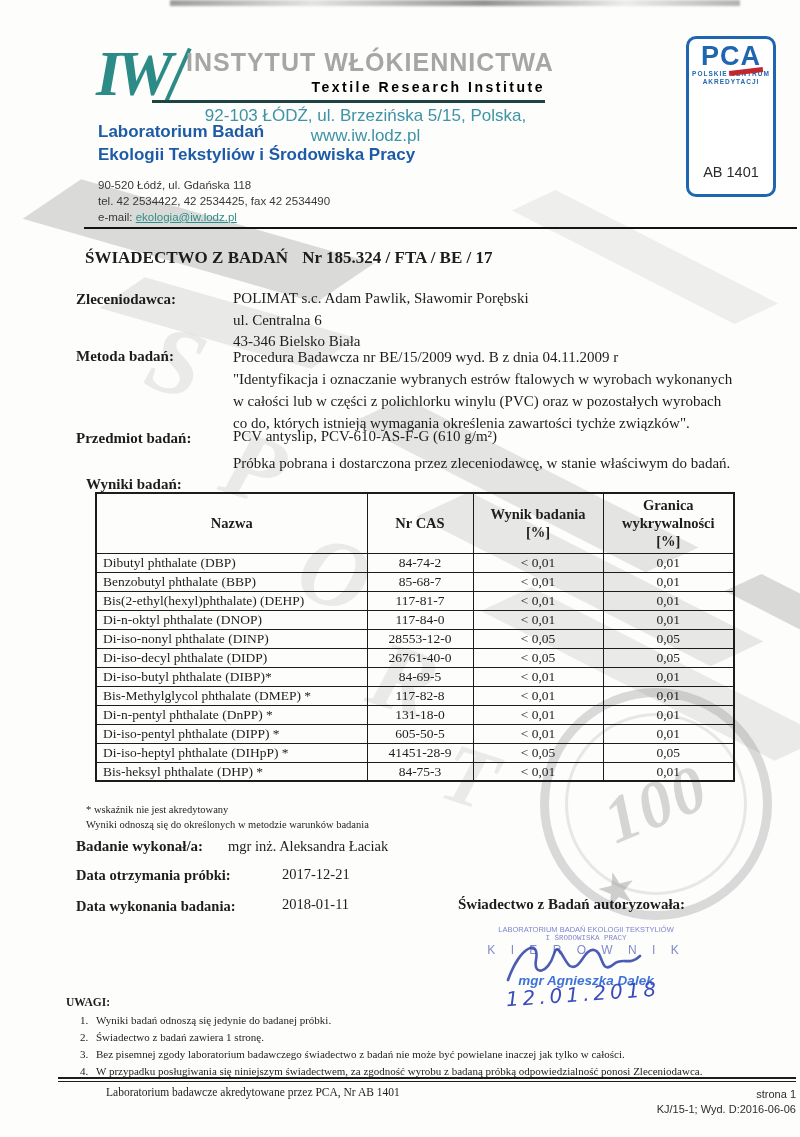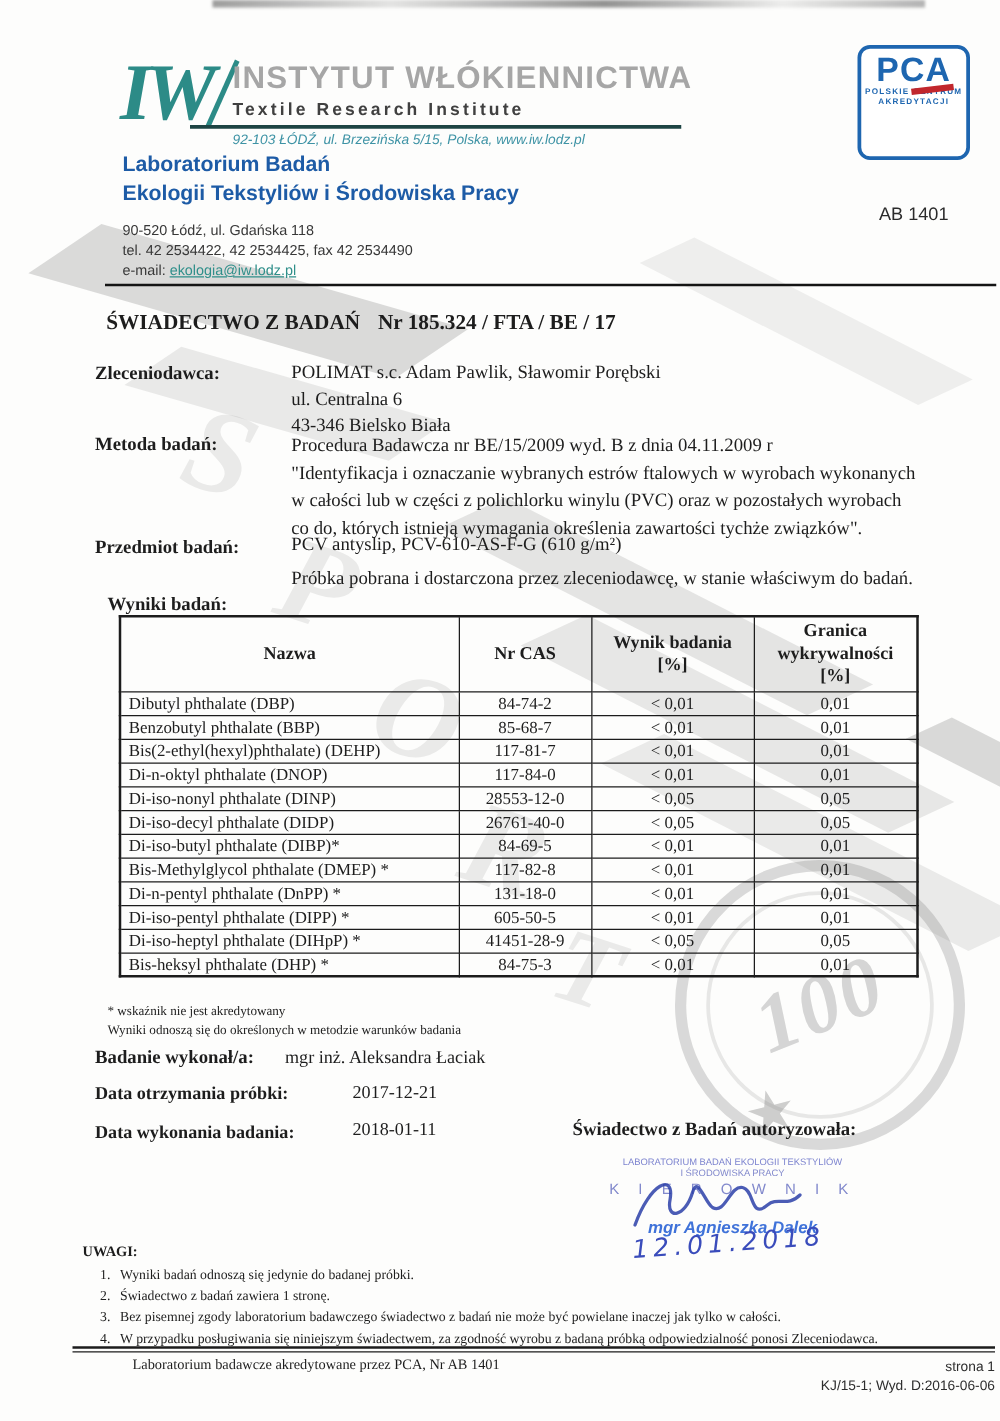--- a/index.html
+++ b/index.html
@@ -41,35 +41,35 @@
     font-size:66px; color:rgba(130,130,130,.32); letter-spacing:2px; }
   .wm-star { left:596px; top:862px; font-size:46px; color:rgba(130,130,130,.38); transform:rotate(-14deg);
     font-family:"DejaVu Sans", sans-serif; }
 
   
   .logo-iw { left:96px; top:42px; font-size:64px; line-height:1; font-style:italic; font-weight:bold;
     color:#2c8b87; letter-spacing:-5px; font-family:"Liberation Serif", serif; }
   .logo-slash { left:176px; top:46px; width:4px; height:58px; background:#2c8b87; transform:rotate(24deg); }
   .inst-name { left:186px; top:48px; width:360px; font-family:"Liberation Sans", sans-serif;
     font-weight:bold; font-size:25px; letter-spacing:1px; color:#a6a6a6; white-space:nowrap; }
-  .inst-sub { left:186px; top:79px; width:359px; font-family:"Liberation Sans", sans-serif;
-    font-weight:bold; font-size:14px; letter-spacing:2.5px; color:#404040; }
+  .inst-sub { left:186px; top:79px; width:359px; text-align:right; font-family:"Liberation Sans", sans-serif;
+    font-weight:bold; font-size:14px; letter-spacing:2.5px; color:#000000; }
   .inst-rule { left:152px; top:100px; width:393px; height:3px; background:#1d4443; }
-  .inst-addr { left:186px; top:106px; width:359px; text-align:left; font-family:"Liberation Sans", sans-serif;
-    font-size:11px; color:#3e93a5;font-style:italic; }
+  .inst-addr { left:186px; top:106px; width:359px; text-align:center; font-family:"Liberation Sans", sans-serif;
+    font-size:17px; color:#3e93a5; }
   .lab-line1 { left:98px; top:122px; font-family:"Liberation Sans", sans-serif; font-weight:bold;
     font-size:17px; color:#1d5ba6; }
   .lab-line2 { left:98px; top:145px; font-family:"Liberation Sans", sans-serif; font-weight:bold;
     font-size:17px; color:#1d5ba6; }
   .contact { left:98px; top:177px; font-family:"Liberation Sans", sans-serif; font-size:11.5px;
     color:#383838; line-height:16px; }
   .email-link { color:#2f8f8a; text-decoration:underline; }
 
   
-  .pca-box { left:686px; top:36px; width:90px; height:92px; background:#fff;
+  .pca-box { left:686px; top:36px; width:90px; height:161px; background:#fff;
     border:3px solid #1e66b0; border-radius:10px; text-align:center; }
   .pca-acr { margin-top:4px; font-family:"Liberation Sans", sans-serif; font-weight:bold;
     font-size:27px; line-height:1; color:#1e66b0; letter-spacing:1px; position:relative; }
   .pca-red { position:absolute; left:40px; top:30px; width:34px; height:4.5px; background:#c1272d;
     transform:rotate(-7deg); }
   .pca-small { font-family:"Liberation Sans", sans-serif; font-weight:bold; font-size:6.5px;
     letter-spacing:1px; color:#1e66b0; line-height:8px; }
   .pca-blue { position:absolute; left:7px; right:7px; bottom:7px; height:58px; background:#2173b5;
     border-radius:6px; display:flex; flex-direction:column; align-items:center; justify-content:flex-end; }
   .pca-flask { position:absolute; top:5px; left:50%; transform:translateX(-50%) rotate(-14deg); }
@@ -110,21 +110,21 @@
   .val-bad { left:228px; top:838px; font-size:14.5px; }
   .lab-rec { left:76px; top:867px; font-weight:bold; font-size:14.5px; }
   .val-rec { left:282px; top:866px; font-size:14.5px; }
   .lab-don { left:76px; top:898px; font-weight:bold; font-size:14.5px; }
   .val-don { left:282px; top:896px; font-size:14.5px; }
   .lab-auth { left:458px; top:896px; font-weight:bold; font-size:15px; }
 
   
   .stamp { left:452px; top:925px; width:268px; text-align:center; }
   .stamp-l1 { font-family:"Liberation Sans", sans-serif; font-size:7.5px; color:#7d84cf; }
-  .stamp-l2 { font-family:Liberation Sans, sans-serif; font-size:7.5px; color:#8289cc; }
+  .stamp-l2 { font-family:Liberation Mono, monospace; font-size:7.5px; color:#8289cc; }
   .stamp-l3 { font-family:"Liberation Sans", sans-serif; font-size:12px; letter-spacing:6px;
     color:#8289cc; margin-top:1px; }
   .stamp-name { font-family:"Liberation Sans", sans-serif; font-style:italic; font-weight:bold;
     font-size:13.5px; color:#3f72d9; margin-top:16px; }
   .sig-svg { left:500px; top:932px; }
   .hand-date { left:468px; top:982px; width:230px; text-align:center;
     font-family:"DejaVu Sans", sans-serif; font-style:italic; font-size:20px; letter-spacing:4px;
     color:#3a4cbb; transform:rotate(-4deg); }
 
   

